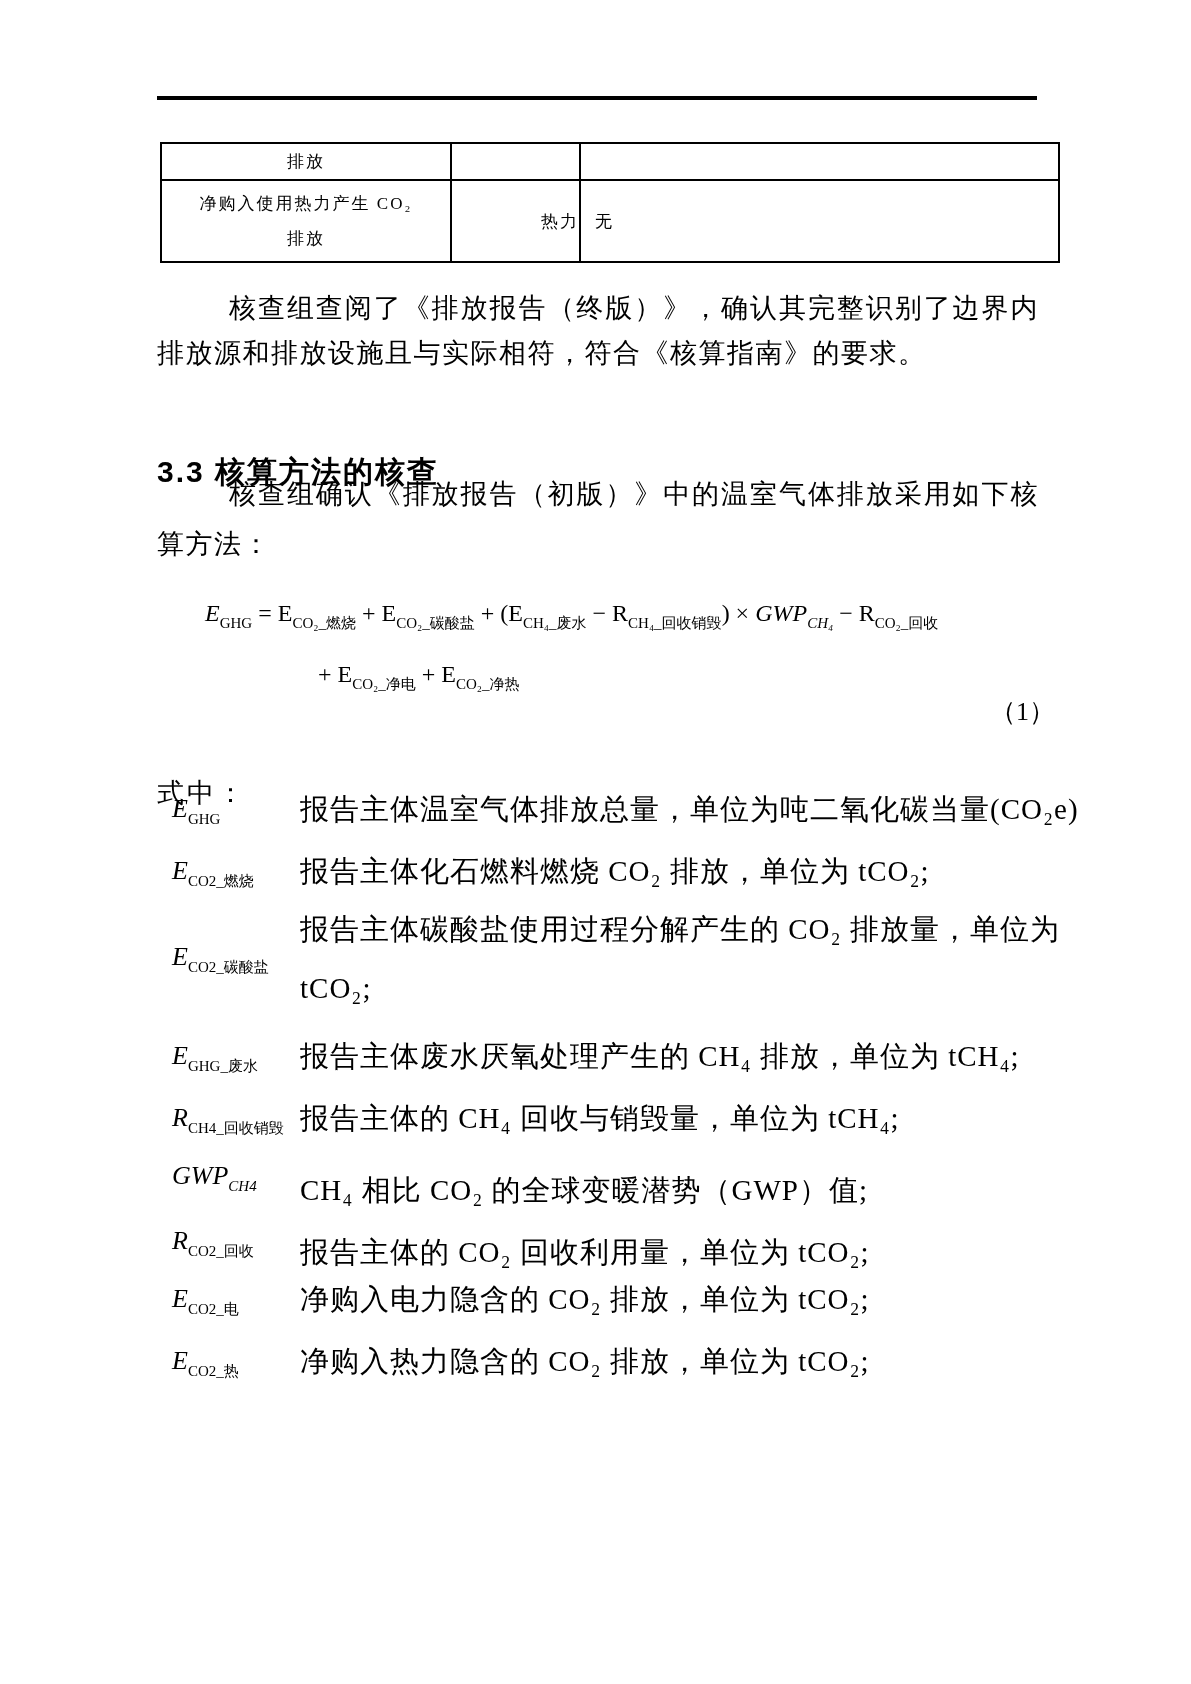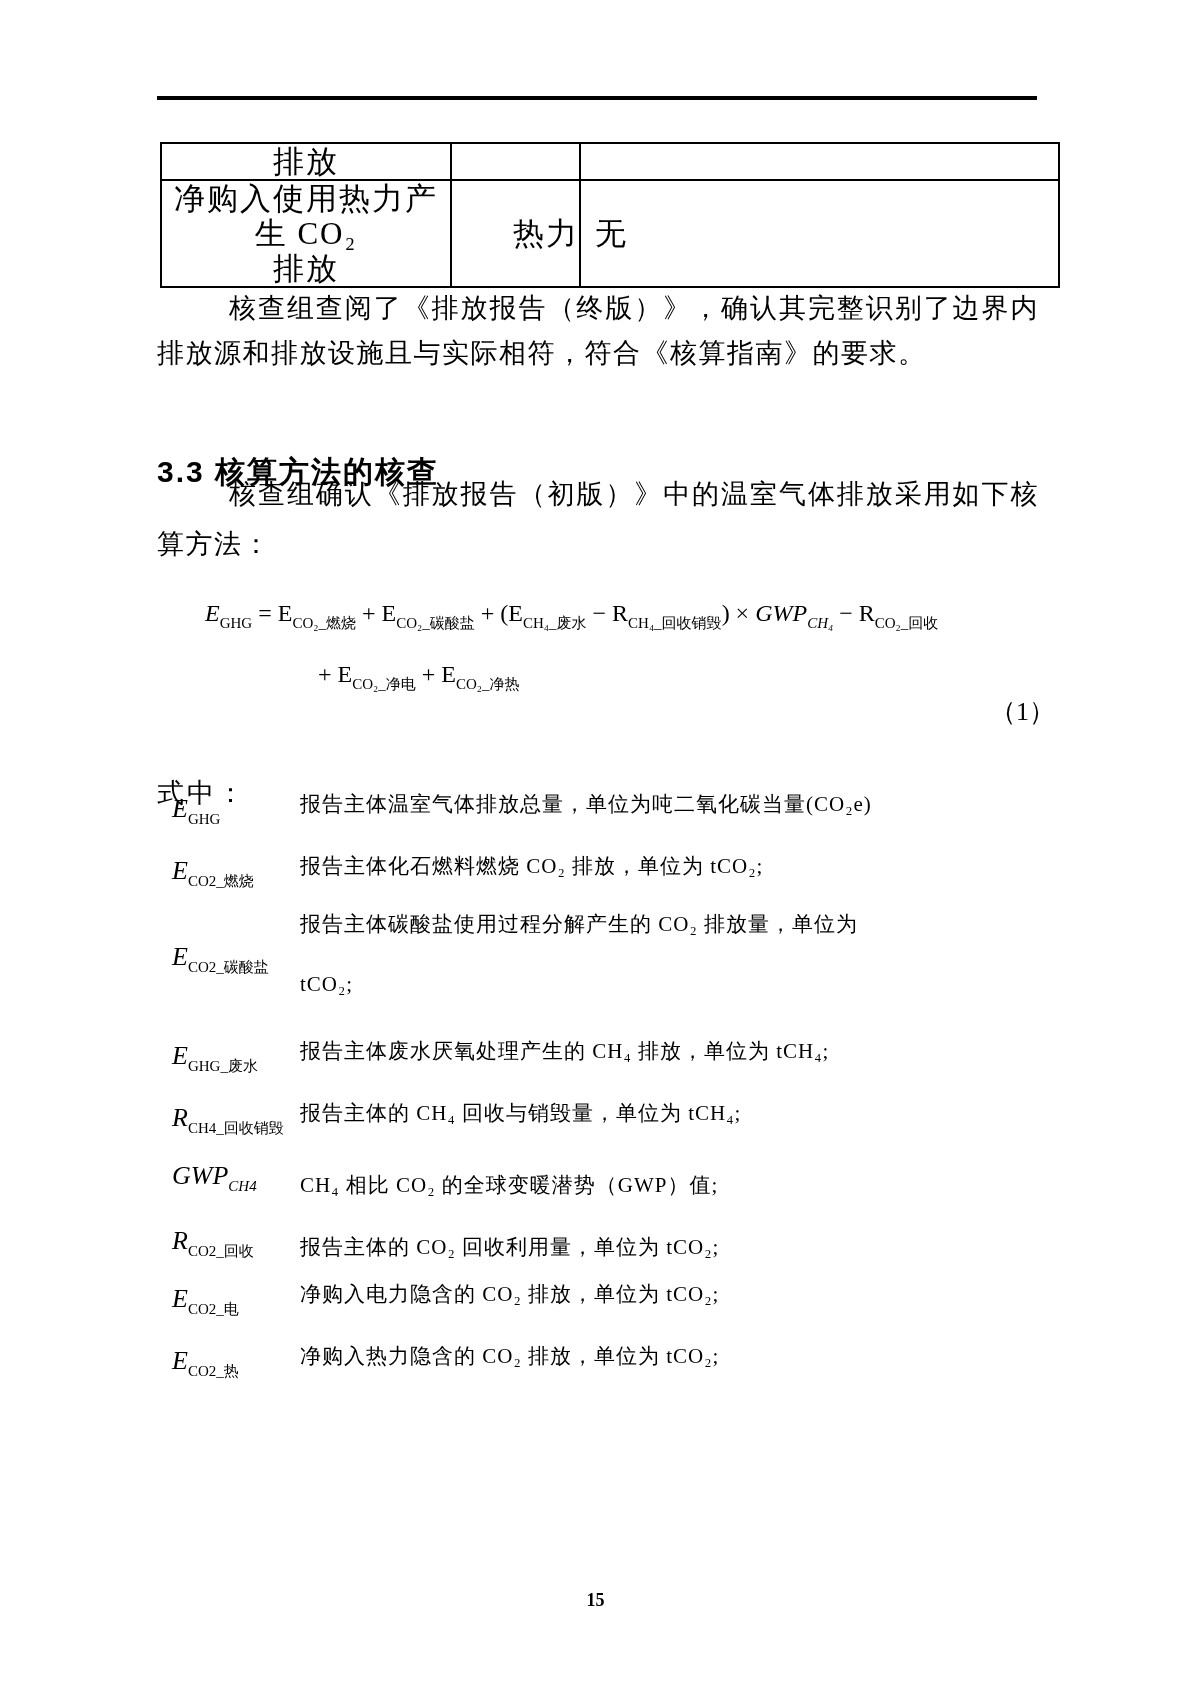--- a/index.html
+++ b/index.html
@@ -15,21 +15,21 @@
   
   .header-rule{position:absolute;left:157px;top:96px;width:880px;height:4px;background:#000;}
 
   
   .emission-table{
     position:absolute;left:160px;top:142px;width:886px;
     border-collapse:collapse;table-layout:fixed;
   }
   .emission-table td{
     border:2px solid #000;
-    font-size:31px;letter-spacing:2px;
+    font-size:17px;letter-spacing:2px;
     padding:0;vertical-align:middle;
   }
   .emission-table .r1 td{height:33px;}
   .emission-table .r2 td{height:80px;}
   .col-source{width:288px;text-align:center;white-space:pre-line;line-height:35px;}
   .col-fuel{width:127px;text-align:right;}
   .col-note{width:463px;text-align:left;padding-left:14px !important;}
 
   
   .body-par{
@@ -52,21 +52,21 @@
   #formula-line2{left:318px;top:661px;}
   .fi{font-style:italic;}
   .fsub{font-size:15px;position:relative;top:7px;letter-spacing:0;}
   .eq-number{position:absolute;left:990px;top:694px;font-size:26px;}
   .where-label{position:absolute;left:157px;top:731px;font-size:27px;letter-spacing:3px;margin-top:44px;}
 
   
   .def-row{position:absolute;left:157px;width:885px;height:60px;}
   .def-sym{position:absolute;left:15px;top:4px;font-size:26px;white-space:nowrap;}
   .def-sym .fsub{font-size:15px;top:7px;}
-  .def-desc{position:absolute;left:143px;top:0;width:742px;font-size:21px;letter-spacing:1px;white-space:nowrap;}
+  .def-desc{position:absolute;left:143px;top:0;width:742px;font-size:29px;letter-spacing:1px;white-space:nowrap;}
   #def-row-carbonate{height:120px;}
   #def-row-carbonate .def-sym{top:32px;}
   #def-row-carbonate .desc-l1{top:0;}
   #def-row-carbonate .desc-l2{top:62px;}
   #def-row-gwp .def-desc{top:14px;}
   #def-row-co2-recovery .def-desc{top:11px;}
 
   .page-number{
     position:absolute;left:0;top:1590px;width:100%;
     text-align:center;font-size:18px;font-weight:bold;
@@ -145,15 +145,14 @@
   <div class="def-row" style="top:1280px">
     <span class="def-sym"><span class="fi">E</span><span class="fsub">CO2_电</span></span>
     <span class="def-desc">净购入电力隐含的 CO₂ 排放，单位为 tCO₂;</span>
   </div>
 
   <div class="def-row" style="top:1342px">
     <span class="def-sym"><span class="fi">E</span><span class="fsub">CO2_热</span></span>
     <span class="def-desc">净购入热力隐含的 CO₂ 排放，单位为 tCO₂;</span>
   </div>
 
-  <div class="page-number">15</div>
 
 </div>
 
 </body></html>

